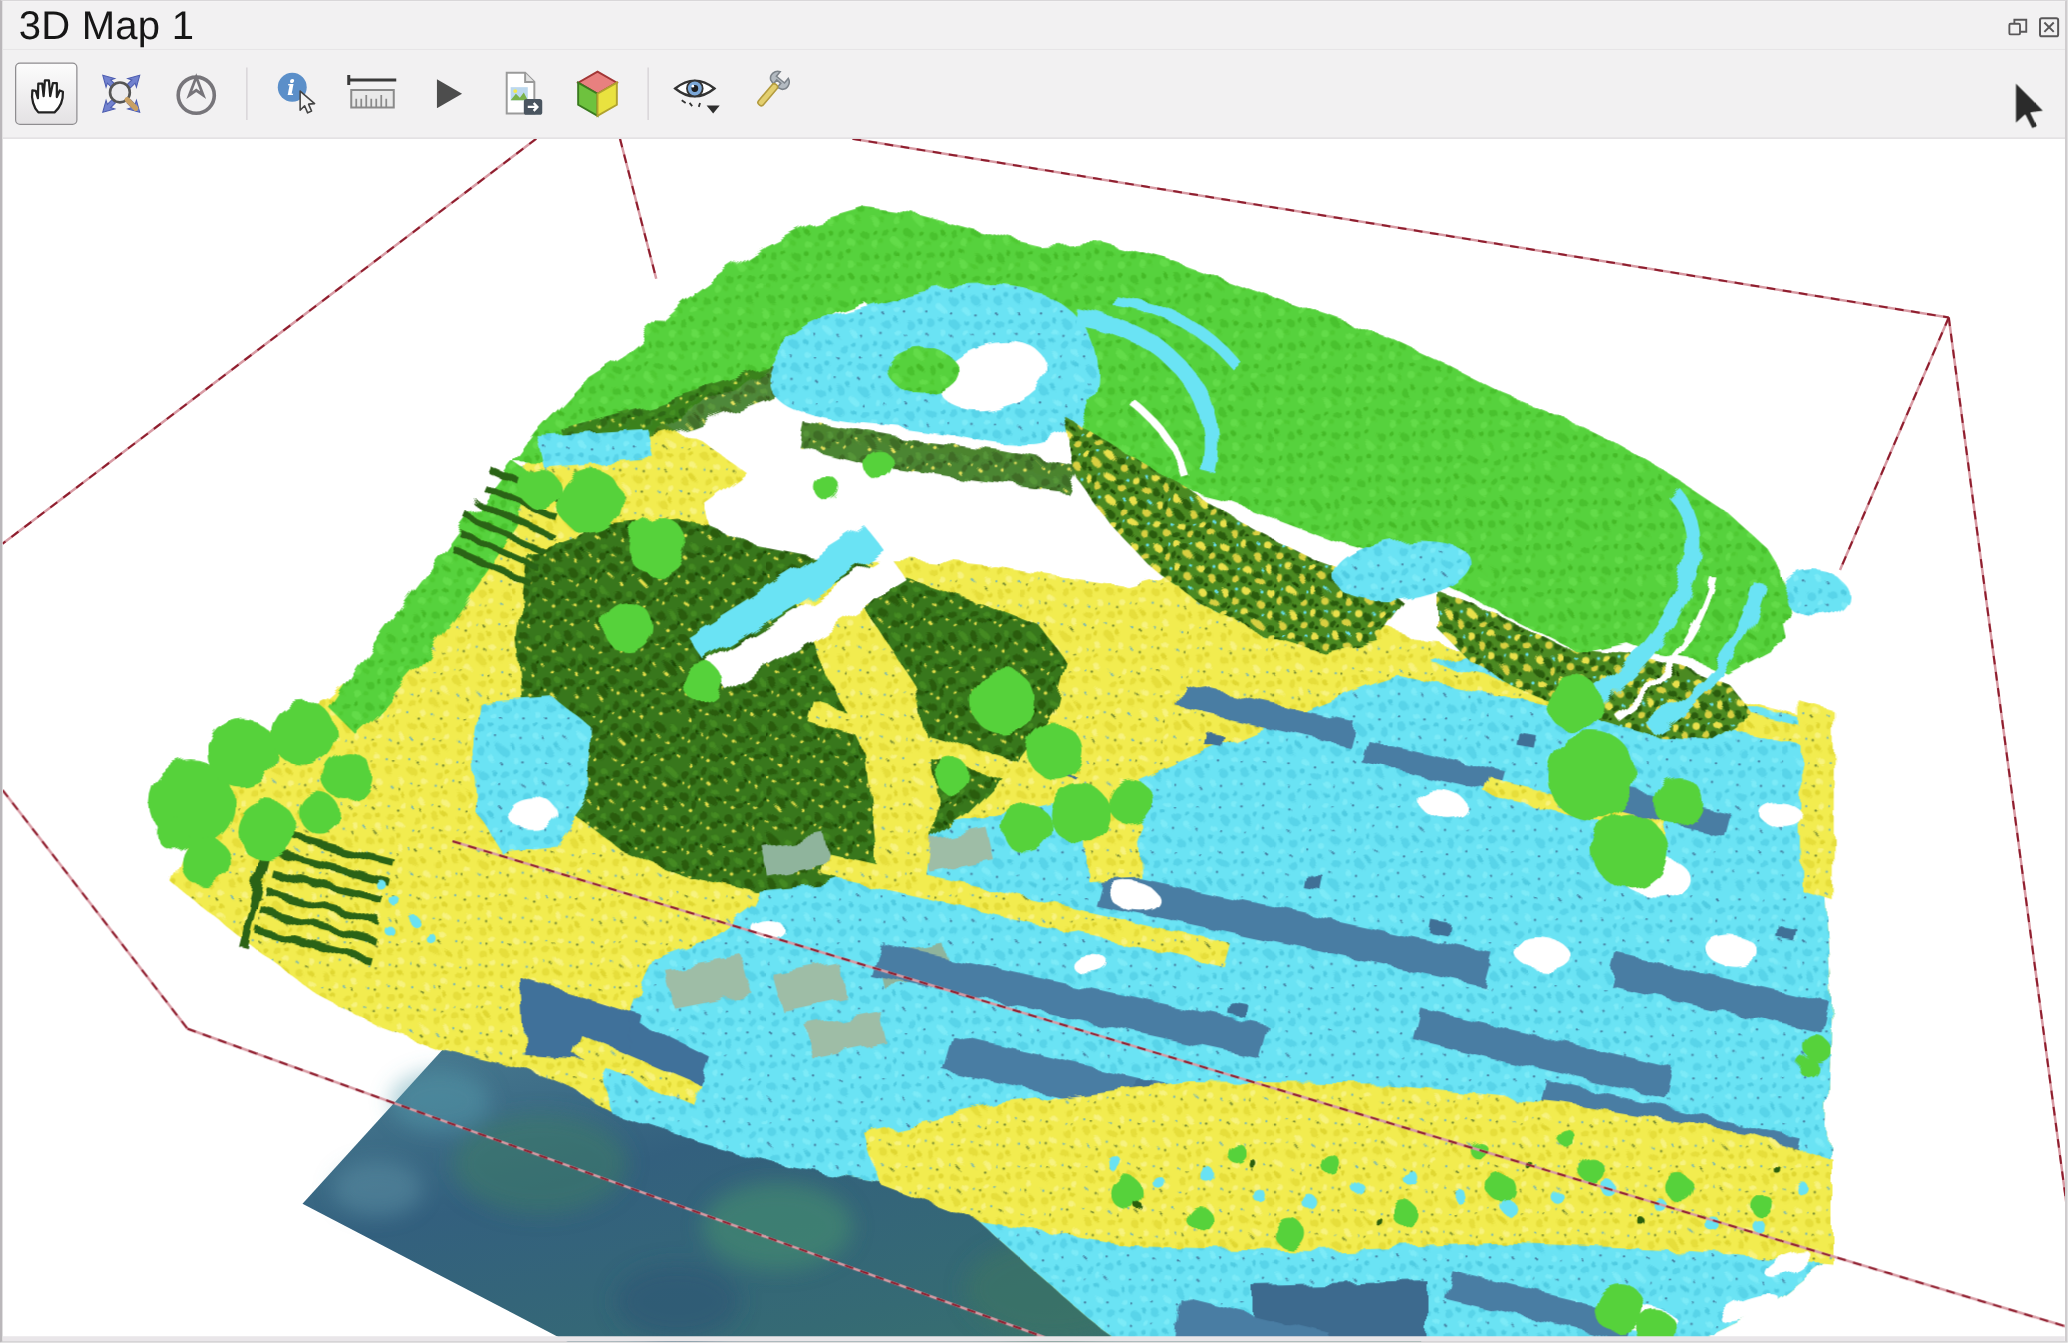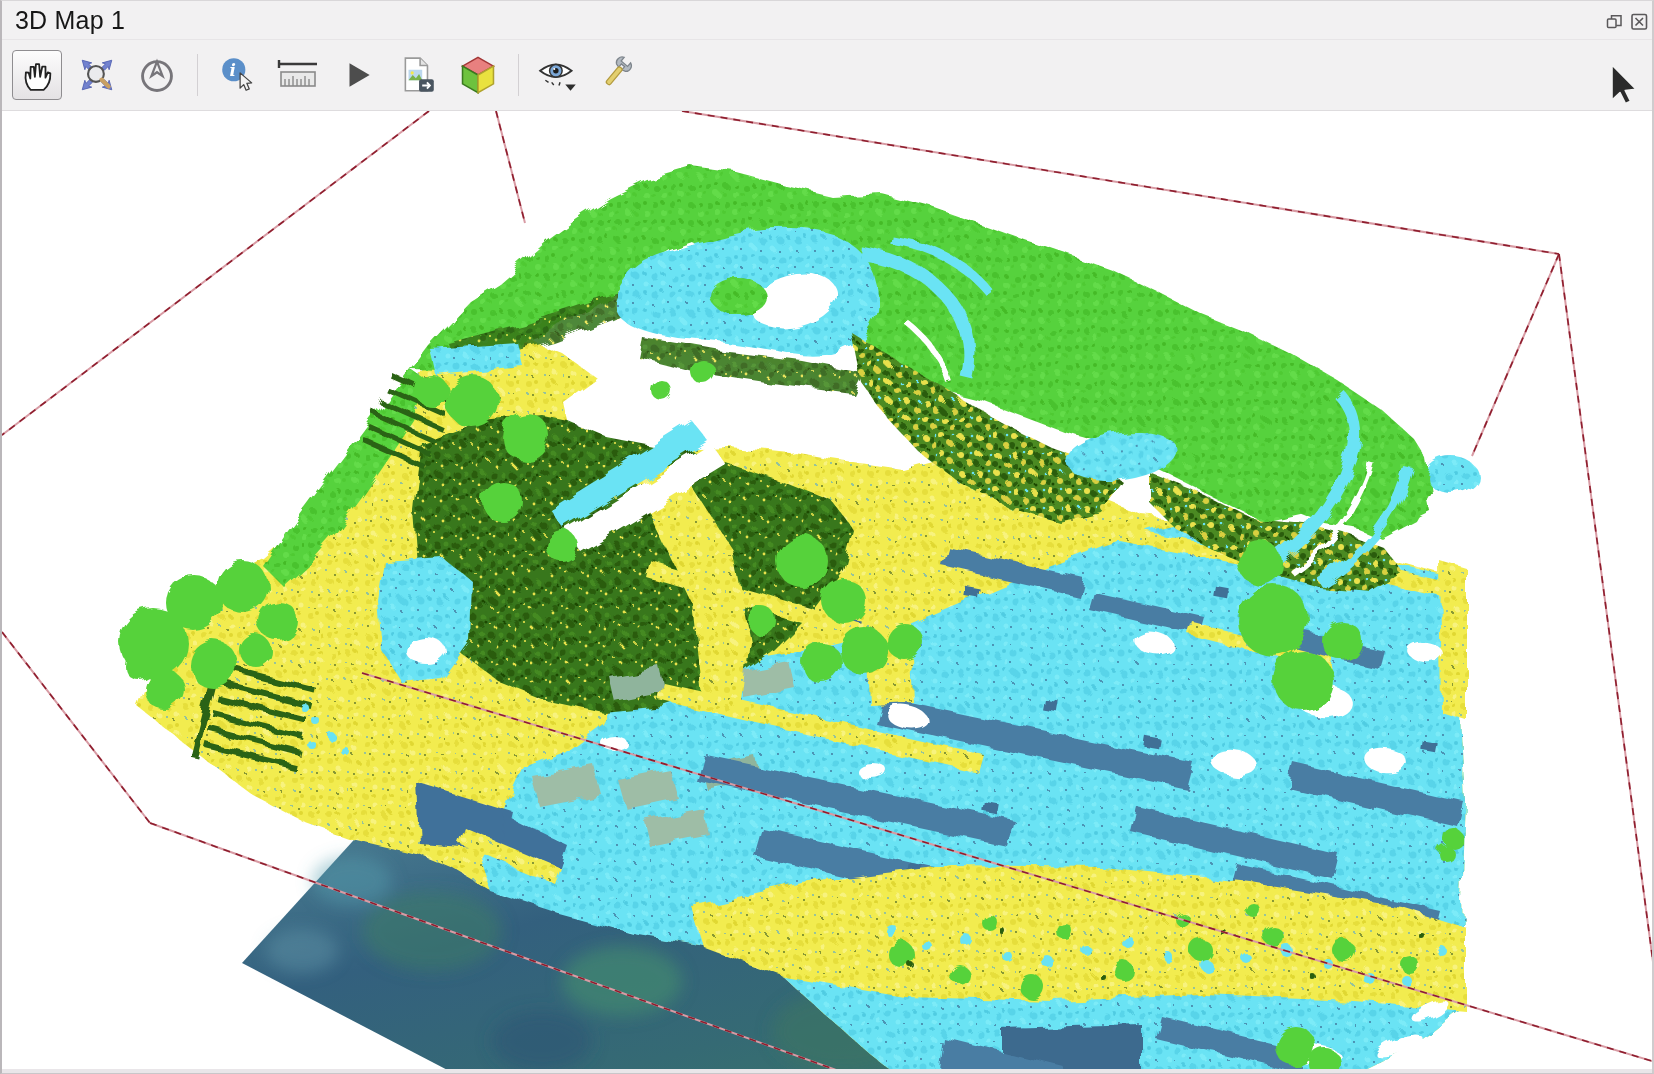--- a/index.html
+++ b/index.html
@@ -1,21 +1,21 @@
 <!DOCTYPE html>
 <html><head>
 <meta charset="utf-8">
 <style>
   html,body{margin:0;padding:0;background:#d8d6d8;font-family:"Liberation Sans",sans-serif;}
   #app{position:relative;width:1654px;height:1074px;background:#ffffff;overflow:hidden;
        border-top:1px solid #d9d7d9;border-left:2px solid #bab7ba;border-right:2px solid #cfccce;
        border-bottom:1px solid #c9c6c9;box-sizing:border-box;}
   .titlebar{position:absolute;top:0;left:0;right:0;height:38px;background:#f2f1f2;z-index:5;
             display:flex;align-items:center;}
-  .title{font-size:25px;color:#161616;padding-left:13px;letter-spacing:0.2px;}
+  .title{font-size:32px;color:#161616;padding-left:13px;letter-spacing:0.2px;}
   .win-controls{position:absolute;right:2px;top:11px;display:flex;gap:4px;z-index:6;}
   .winbtn{width:21px;height:20px;display:flex;align-items:center;justify-content:center;}
   .toolbar{position:absolute;top:38px;left:0;right:0;height:72px;background:#f2f1f2;z-index:5;
            display:flex;align-items:center;gap:10px;padding-left:10px;box-sizing:border-box;
            border-top:1px solid #e7e5e7;border-bottom:1px solid #dedcde;}
   .tbtn{width:50px;height:50px;display:flex;align-items:center;justify-content:center;border-radius:4px;}
   .tbtn.active{border:1px solid #8f8d90;background:linear-gradient(#fcfcfc,#e4e2e4);box-sizing:border-box;}
   .sep{width:1px;height:42px;background:#d3d0d3;margin:0 5px;}
   #scene{position:absolute;top:0;left:0;z-index:1;}
   #cursor{position:absolute;top:0;left:0;z-index:20;pointer-events:none;}

